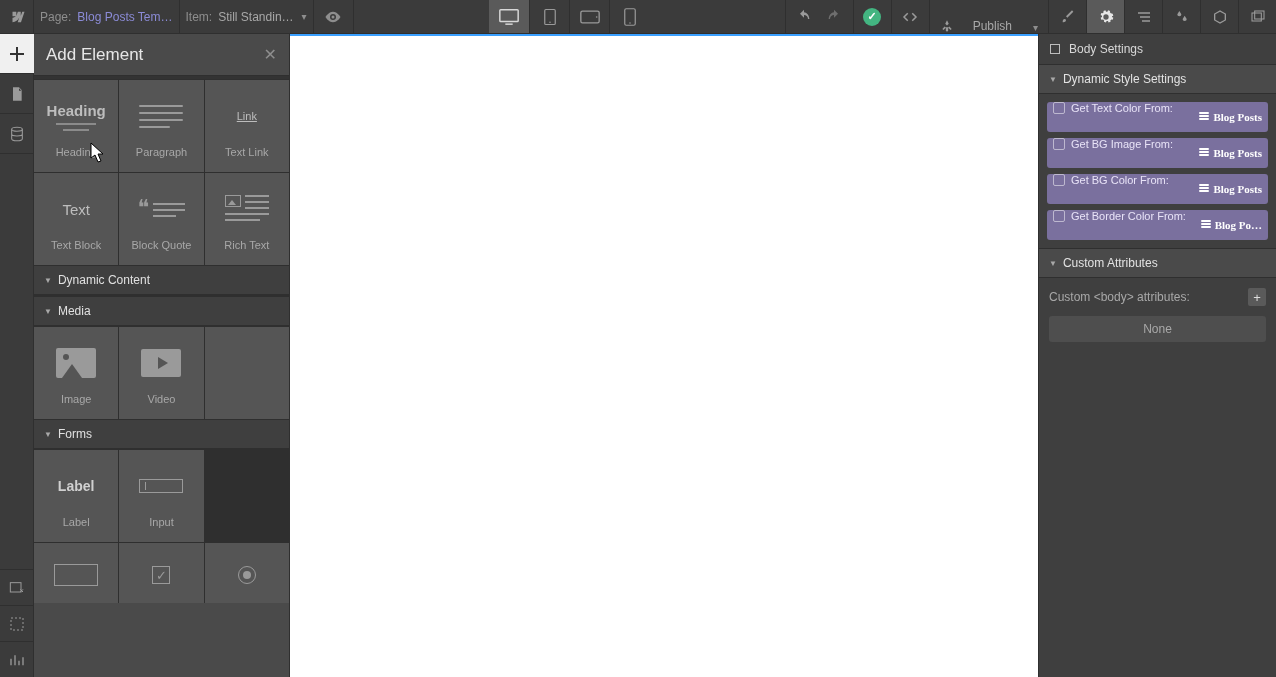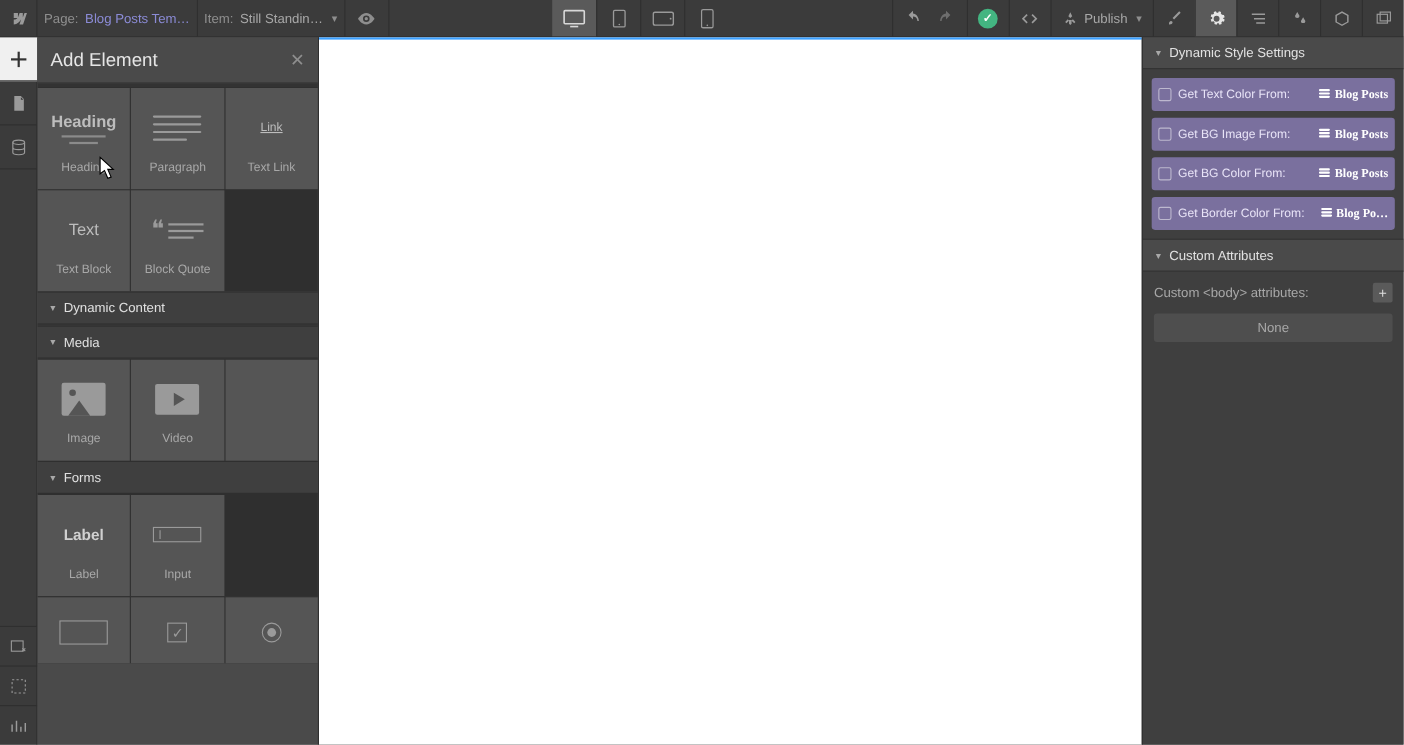--- a/index.html
+++ b/index.html
@@ -58,21 +58,21 @@
   }
   .dev-btn:first-child{border-left:none;}
   .dev-btn.active{background:#5a5a5a;}
   .right-tools{display:flex;align-items:stretch;}
   .rt-btn{
     width:38px;height:100%;display:flex;align-items:center;justify-content:center;
     border-left:1px solid var(--sep);cursor:pointer;
   }
   .rt-btn.active{background:#5a5a5a;}
   .publish-seg{
-    display:flex;align-items:center;gap:6px;padding:0 10px;
+    display:flex;align-items:flex-end;gap:19px;padding:0 10px;
     border-left:1px solid var(--sep);cursor:pointer;
   }
   .publish-seg .txt{color:var(--text-dim);}
   .ok-circle{
     width:18px;height:18px;border-radius:50%;background:var(--good);
     display:flex;align-items:center;justify-content:center;color:#fff;font-size:11px;font-weight:bold;
   }
 
   
   .leftrail{
@@ -211,21 +211,21 @@
   .rp-section{
     padding:7px 10px;background:#4a4a4a;color:#e2e2e2;
     display:flex;align-items:center;gap:6px;
     border-bottom:1px solid var(--sep);
   }
   .rp-section .tri{font-size:8px;color:var(--text-dim);}
   .rp-list{padding:8px 8px;display:flex;flex-direction:column;gap:6px;border-bottom:1px solid var(--sep);}
   .chip-row{
     background:var(--chip);
     border-radius:3px;height:30px;
-    display:flex;align-items:center;padding:0 6px;gap:6px;
+    display:flex;padding:0 6px;gap:6px;
     color:#f0eefa;font-size:11px;
     overflow:hidden;white-space:nowrap;
   }
   .chip-row .cb{
     width:12px;height:12px;border:1.5px solid rgba(255,255,255,.5);border-radius:2px;flex:0 0 auto;
   }
   .chip-row .txt{flex:0 0 auto;color:#e8e3f7;}
   .chip-row .col{display:flex;align-items:center;gap:4px;font-weight:600;color:#fff;margin-left:auto;overflow:hidden;font-family:Liberation Serif, serif;}
   .chip-row .col .stk{width:10px;height:10px;display:inline-flex;flex-direction:column;gap:1px;}
   .chip-row .col .stk span{height:2px;background:#fff;border-radius:1px;}
@@ -438,20 +438,37 @@
               <span class="qm">❝</span>
               <div class="qlines">
                 <span></span>
                 <span></span>
                 <span style="width:70%;"></span>
               </div>
             </div>
           </div>
         <span class="lbl">Block Quote</span>
       </div>
+      <div class="tile">
+        <div class="icon">
+            <div class="icn-rich">
+              <div class="imgbox"></div>
+              <div class="rlines">
+                <span></span>
+                <span></span>
+                <span></span>
+              </div>
+              <div class="rlines2">
+                <span></span>
+                <span style="width:80%;"></span>
+              </div>
+            </div>
+          </div>
+        <span class="lbl">Rich Text</span>
+      </div>
     </div>
 
     <div class="cathead">
       <span class="tri">▼</span>
       <span>Dynamic Content</span>
     </div>
     <div class="tilegrid">
       <div class="empty"></div>
       <div class="empty"></div>
     </div>
@@ -518,20 +535,26 @@
   </div>
 
   <svg class="cursor" width="18" height="22" viewBox="0 0 18 22">
     <path d="M1 1l0 15 4-3 3 7 3-1-3-7 5 0z" fill="#fff" stroke="#000" stroke-width="1"></path>
   </svg>
 </div>
 
 <div class="canvas"></div>
 
 <div class="rightpanel">
+  <div class="rp-row title">
+    <svg width="12" height="12" viewBox="0 0 24 24">
+        <rect x="3" y="3" width="18" height="18" fill="none" stroke="#bdbdbd" stroke-width="2"></rect>
+      </svg>
+    <span>Body Settings</span>
+  </div>
 
   <div class="rp-section">
     <span class="tri">▼</span>
     <span>Dynamic Style Settings</span>
   </div>
 
   <div class="rp-list">
     <div class="chip-row">
       <span class="cb"></span>
       <span class="txt">Get Text Color From:</span>

